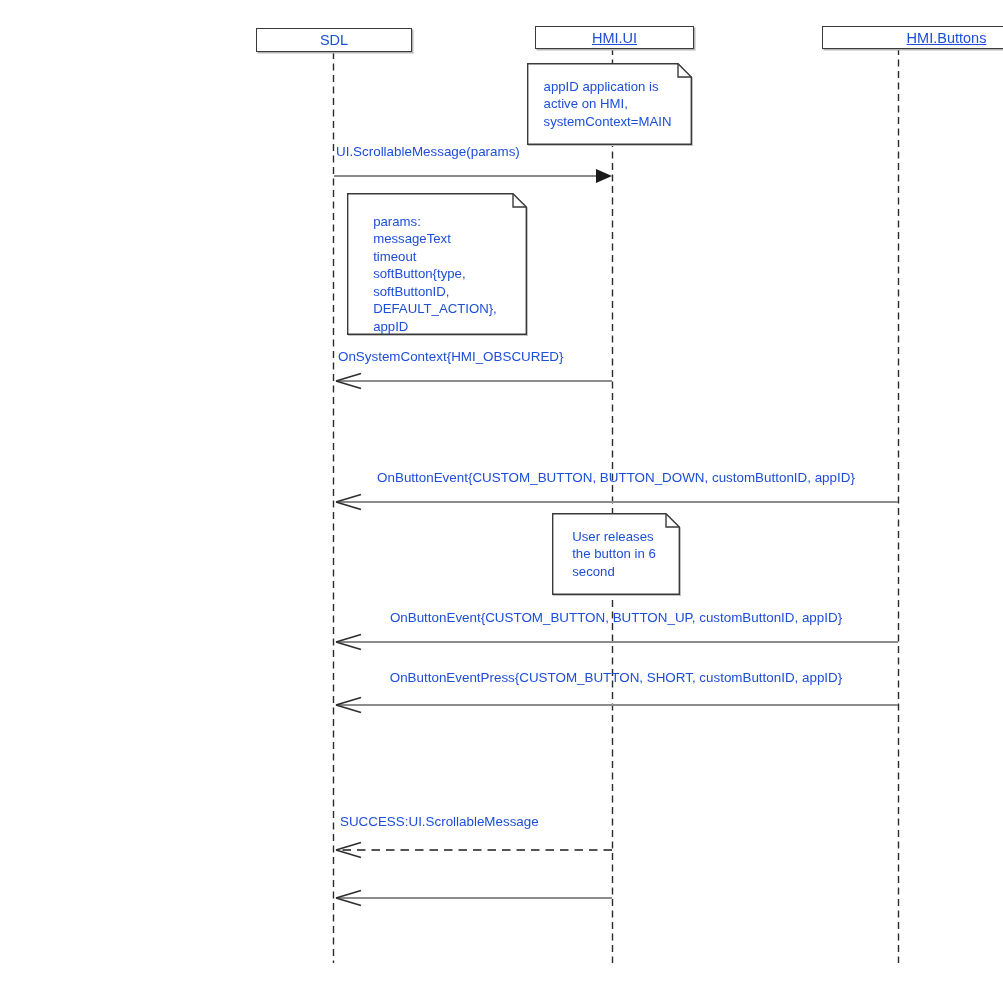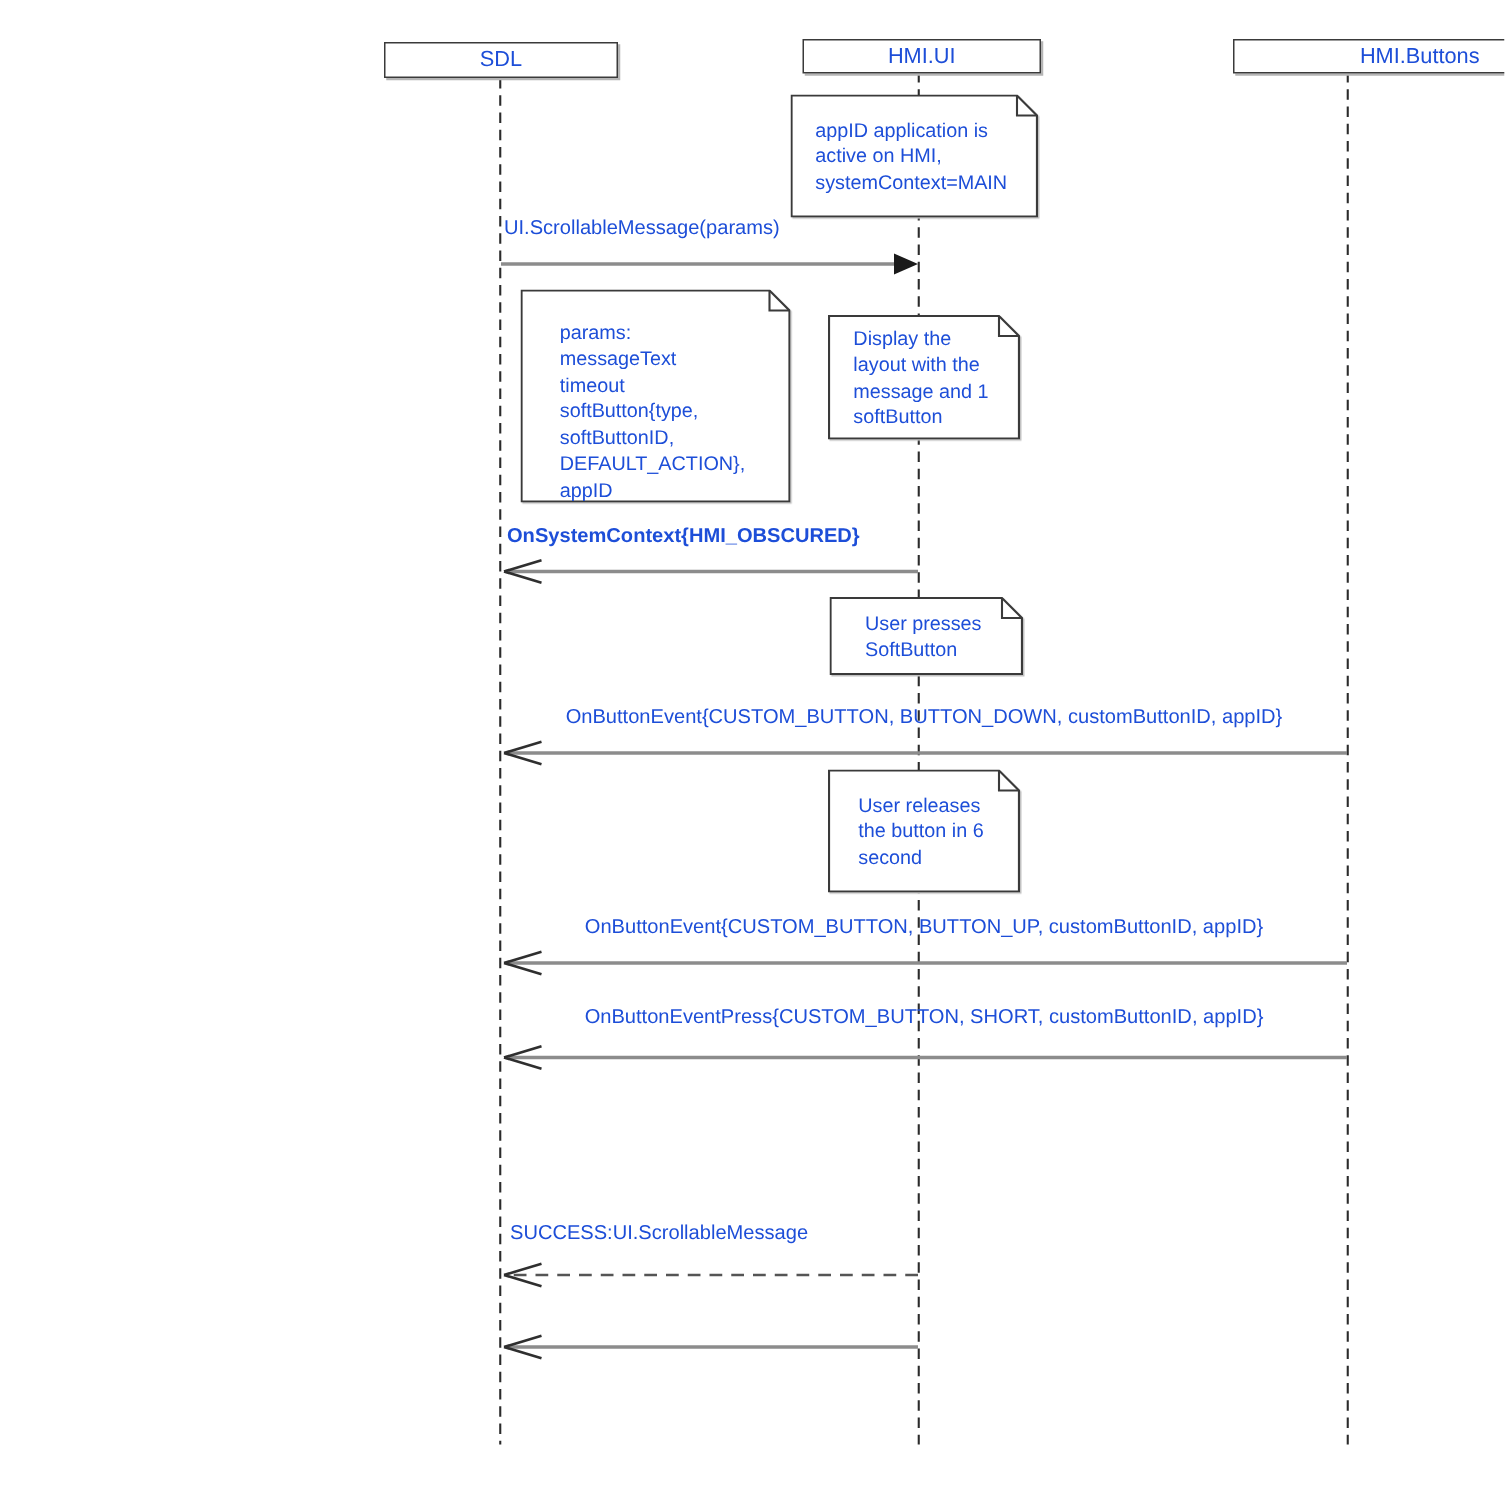--- a/index.html
+++ b/index.html
@@ -14,21 +14,21 @@
   .underlay{position:absolute;left:0;top:0;z-index:0;}
   .participant{
     position:absolute;
     background:#ffffff;
     border:1.5px solid #3a3a3a;
     box-shadow:1.5px 1.5px 0 #b5b5b5;
     display:flex;align-items:center;justify-content:center;
     font-size:14.5px;
     z-index:3;
   }
-  .participant .ul{}
+  .participant .ul{text-decoration:underline;}
   .note{position:absolute;z-index:2;filter:drop-shadow(1.5px 1.5px 0 #c2c2c2);}
   .note svg{position:absolute;left:0;top:0;display:block;}
   .note .note-text{
     position:absolute;left:0;top:0;right:10px;bottom:0;
     display:flex;align-items:center;justify-content:center;
     text-align:left;white-space:pre-line;
     font-size:13.2px;line-height:17.5px;
     padding-left:6px;
   }
   .msg-label{
@@ -120,54 +120,36 @@
     </svg>
     <div class="note-text">params:
 messageText
 timeout
 softButton{type,
 softButtonID,
 DEFAULT_ACTION},
 appID</div>
   </div>
 
-  <div class="note" style="left:552px;top:210px;width:128px;height:83px;">
-    <svg width="128" height="83" viewBox="0 0 128 83">
-      <path d="M0.7,0.7 H114 L127.3,14 V82.3 H0.7 Z" fill="#ffffff" stroke="#3a3a3a" stroke-width="1.4"></path>
-      <path d="M114,0.7 V14 H127.3" fill="none" stroke="#3a3a3a" stroke-width="1.4"></path>
-    </svg>
-    <div class="note-text">Display the
-layout with the
-message and 1
-softButton</div>
-  </div>
 
-  <div class="note" style="left:553px;top:398px;width:129px;height:52px;">
-    <svg width="129" height="52" viewBox="0 0 129 52">
-      <path d="M0.7,0.7 H115 L128.3,14 V51.3 H0.7 Z" fill="#ffffff" stroke="#3a3a3a" stroke-width="1.4"></path>
-      <path d="M115,0.7 V14 H128.3" fill="none" stroke="#3a3a3a" stroke-width="1.4"></path>
-    </svg>
-    <div class="note-text">User presses
-SoftButton</div>
-  </div>
 
   <div class="note" style="left:552px;top:513px;width:128px;height:82px;">
     <svg width="128" height="82" viewBox="0 0 128 82">
       <path d="M0.7,0.7 H114 L127.3,14 V81.3 H0.7 Z" fill="#ffffff" stroke="#3a3a3a" stroke-width="1.4"></path>
       <path d="M114,0.7 V14 H127.3" fill="none" stroke="#3a3a3a" stroke-width="1.4"></path>
     </svg>
     <div class="note-text">User releases
 the button in 6
 second</div>
   </div>
 
 
   <div class="msg-label" style="left:336px;top:144px;">UI.ScrollableMessage(params)</div>
 
-  <div class="msg-label" style="left:338px;top:349px;font-weight:bold;">OnSystemContext{HMI_OBSCURED}</div>
+  <div class="msg-label" style="left:338px;top:349px;">OnSystemContext{HMI_OBSCURED}</div>
 
   <div class="msg-label centered" style="left:334px;top:470px;width:564px;">OnButtonEvent{CUSTOM_BUTTON, BUTTON_DOWN, customButtonID, appID}</div>
 
   <div class="msg-label centered" style="left:334px;top:610px;width:564px;">OnButtonEvent{CUSTOM_BUTTON, BUTTON_UP, customButtonID, appID}</div>
 
   <div class="msg-label centered" style="left:334px;top:670px;width:564px;">OnButtonEventPress{CUSTOM_BUTTON, SHORT, customButtonID, appID}</div>
 
   <div class="msg-label" style="left:340px;top:814px;">SUCCESS:UI.ScrollableMessage</div>
 
 

